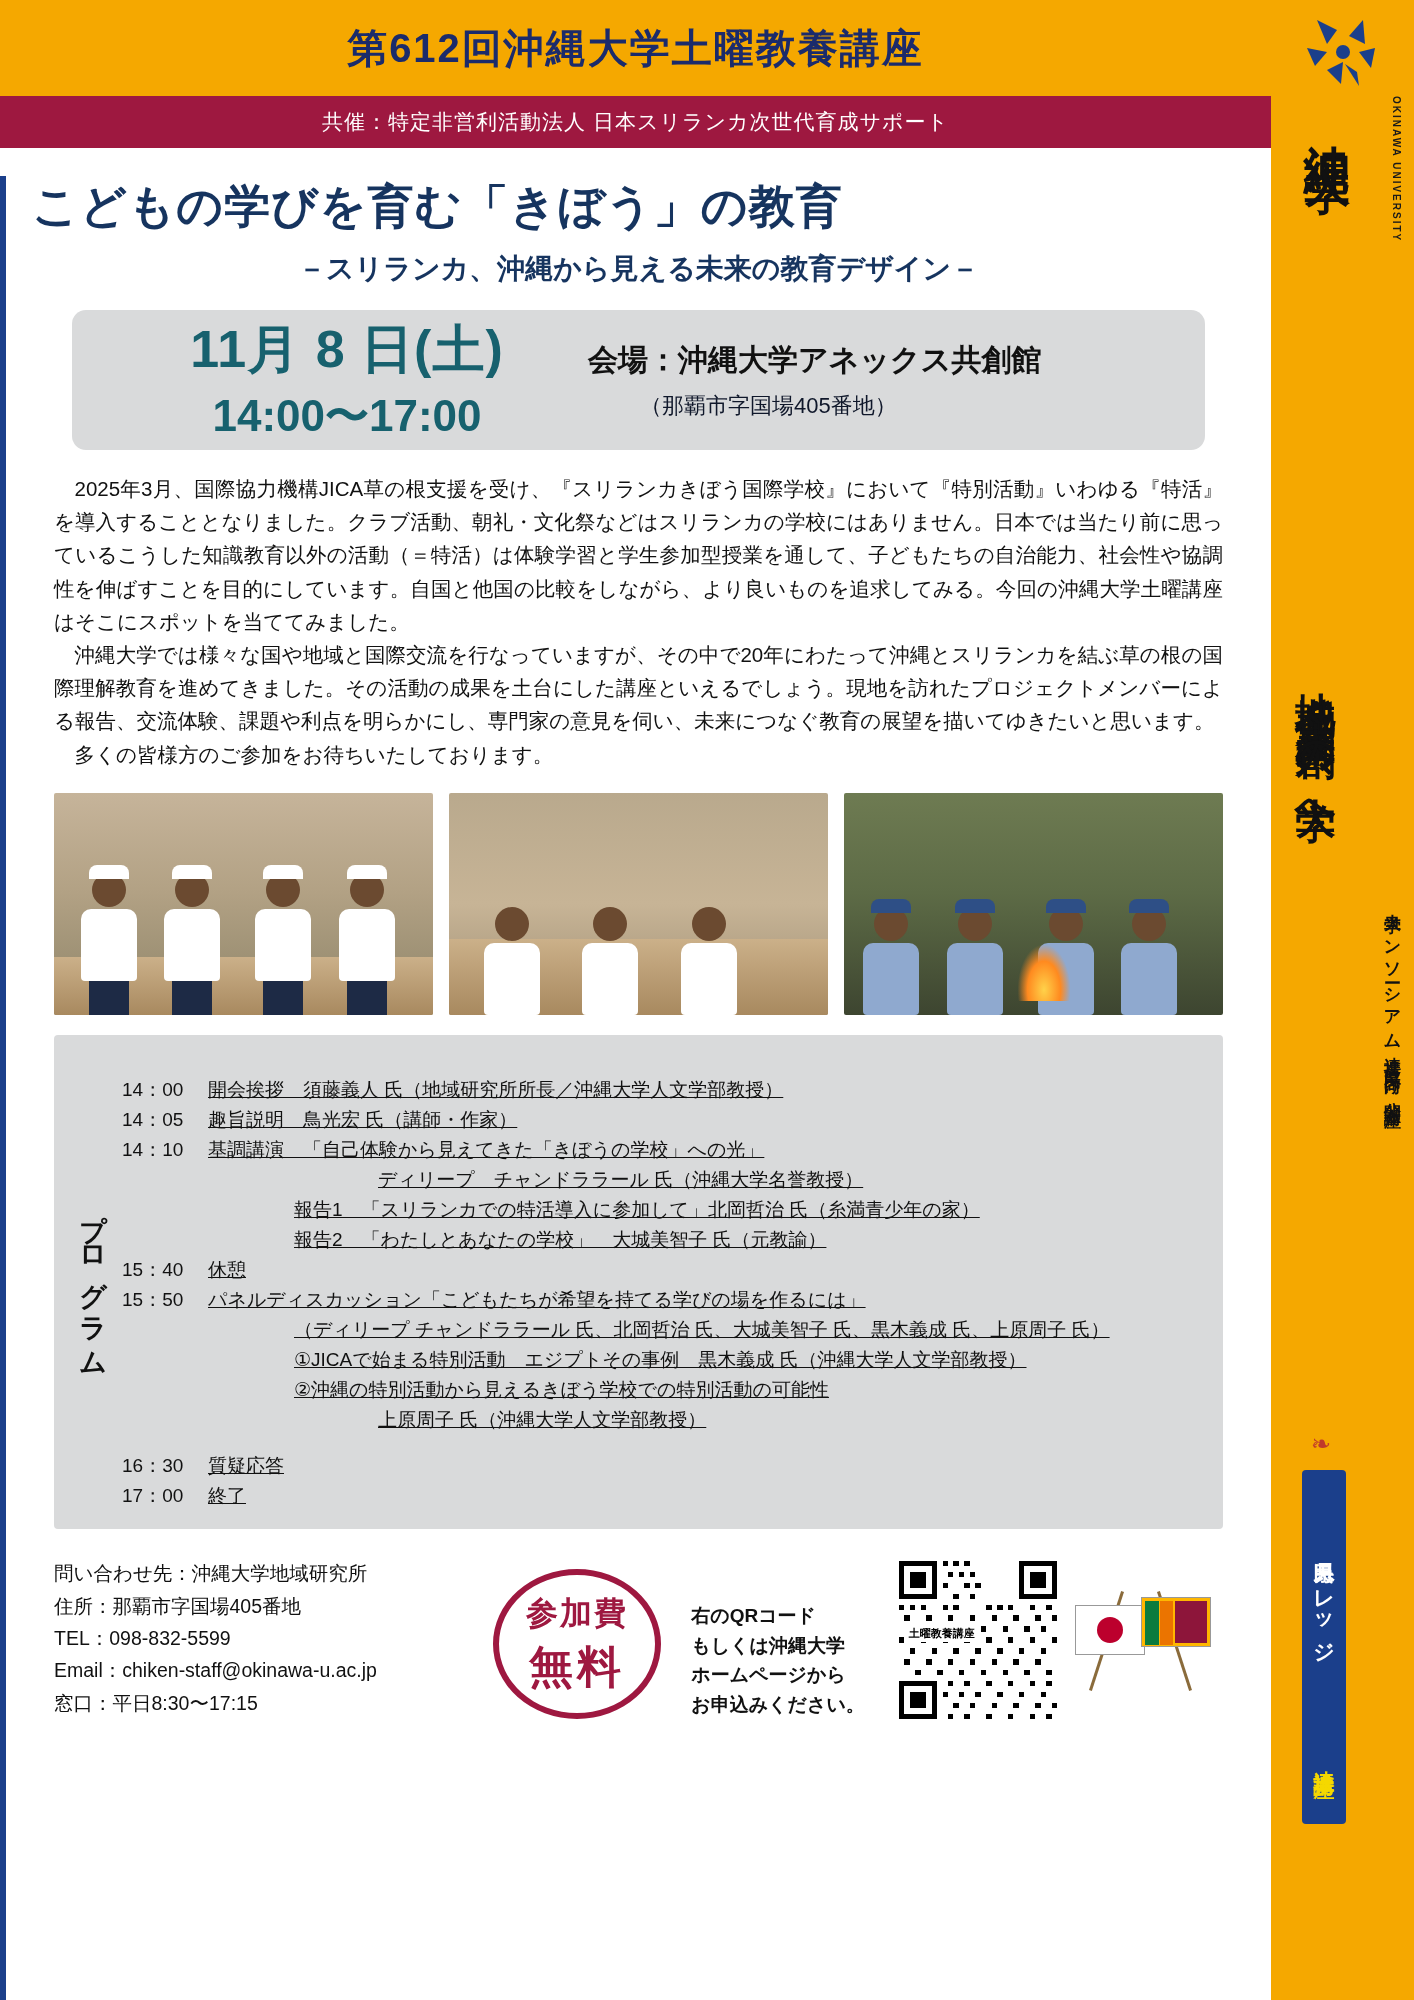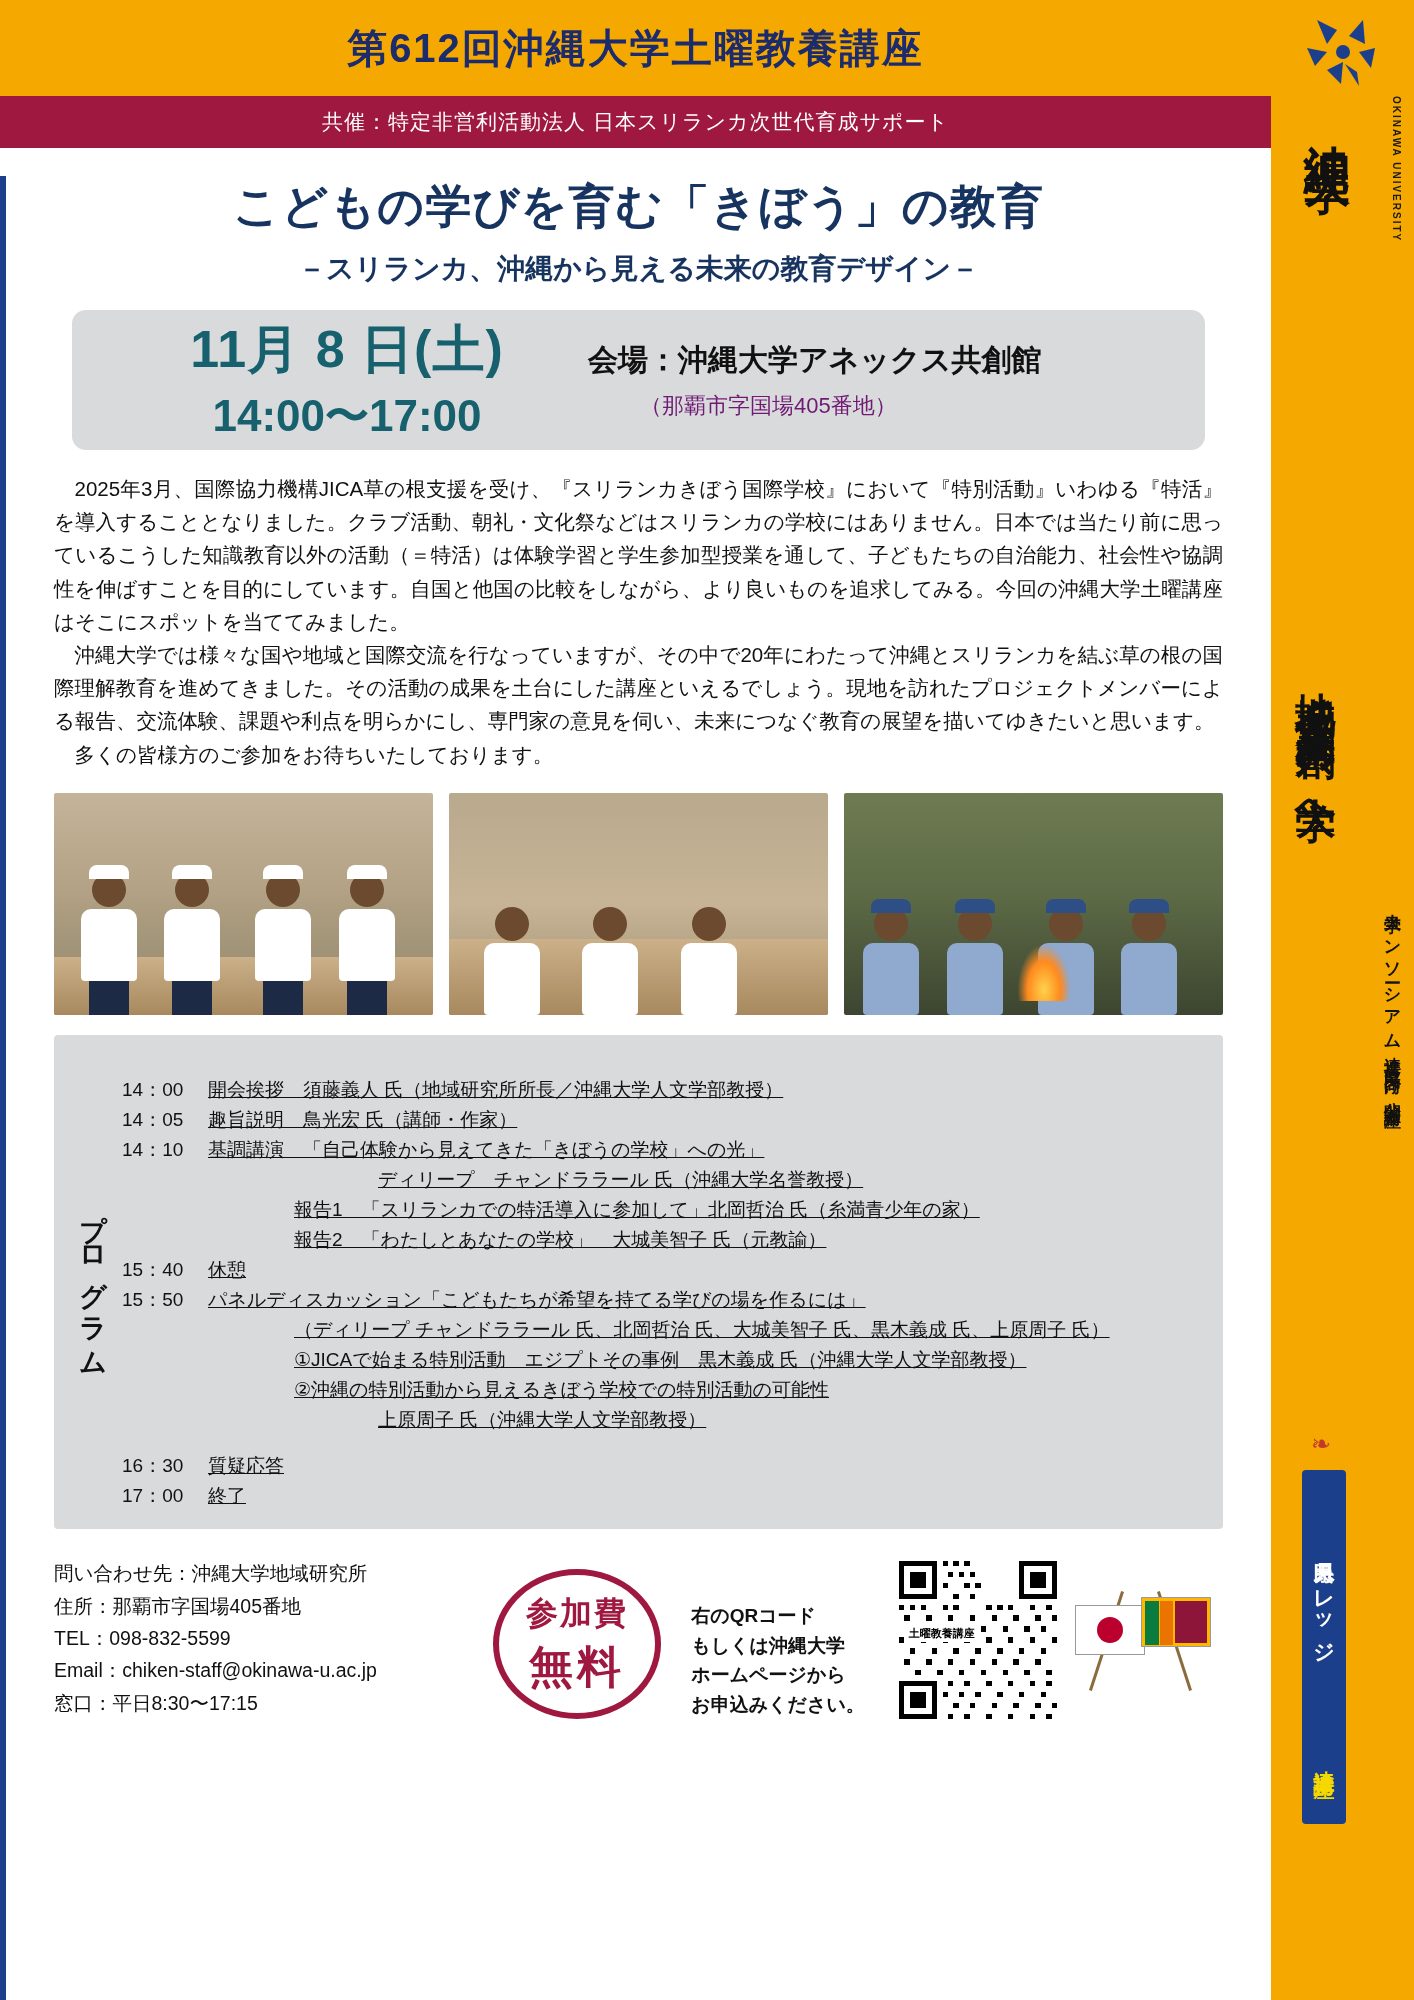--- a/index.html
+++ b/index.html
@@ -84,37 +84,37 @@
     display:flex; align-items:center; justify-content:center;
   }
   .subbar .t { color:#fff; font-size:21px; letter-spacing:1px; }
   .body-wrap {
     position:relative; padding:0 26px;
     border-left:6px solid #1b3f8b;
     border-bottom:6px solid #1b3f8b;
     height:1852px;
   }
   .headline {
-    text-align:center; margin-top:28px;
+    margin-top:28px;
     font-size:46px; font-weight:bold; color:#16345f; letter-spacing:1px;
   }
   .headline2 {
     text-align:center; margin-top:12px;
     font-size:28px; font-weight:bold; color:#16345f;
   }
   .datebox {
     margin:22px 40px 0 40px; background:#d9dadb; border-radius:14px;
     height:140px; display:flex; align-items:center; padding:0 40px;
   }
   .dateleft { width:470px; text-align:center; }
   .d1 { font-size:52px; font-weight:bold; color:#17616e; letter-spacing:1px; }
   .d2 { font-size:44px; font-weight:bold; color:#17616e; margin-top:2px; }
   .dateright { flex:1; padding-left:6px; }
   .v1 { font-size:30px; font-weight:bold; color:#111; }
-  .v2 { font-size:22px; color:#701a75; margin-top:10px; padding-left:52px; }
+  .v2 { font-size:22px; color:#0f172a; margin-top:10px; padding-left:52px; }
   .para {
     margin:22px 22px 0 22px;
     font-size:20.5px; line-height:1.62; color:#111; text-align:justify;
   }
   .para p { margin:0; text-indent:1em; }
   .photos {
     margin:22px 22px 0 22px; display:flex; gap:16px;
   }
   .photo {
     flex:1; height:222px; border-radius:2px; position:relative; overflow:hidden;

